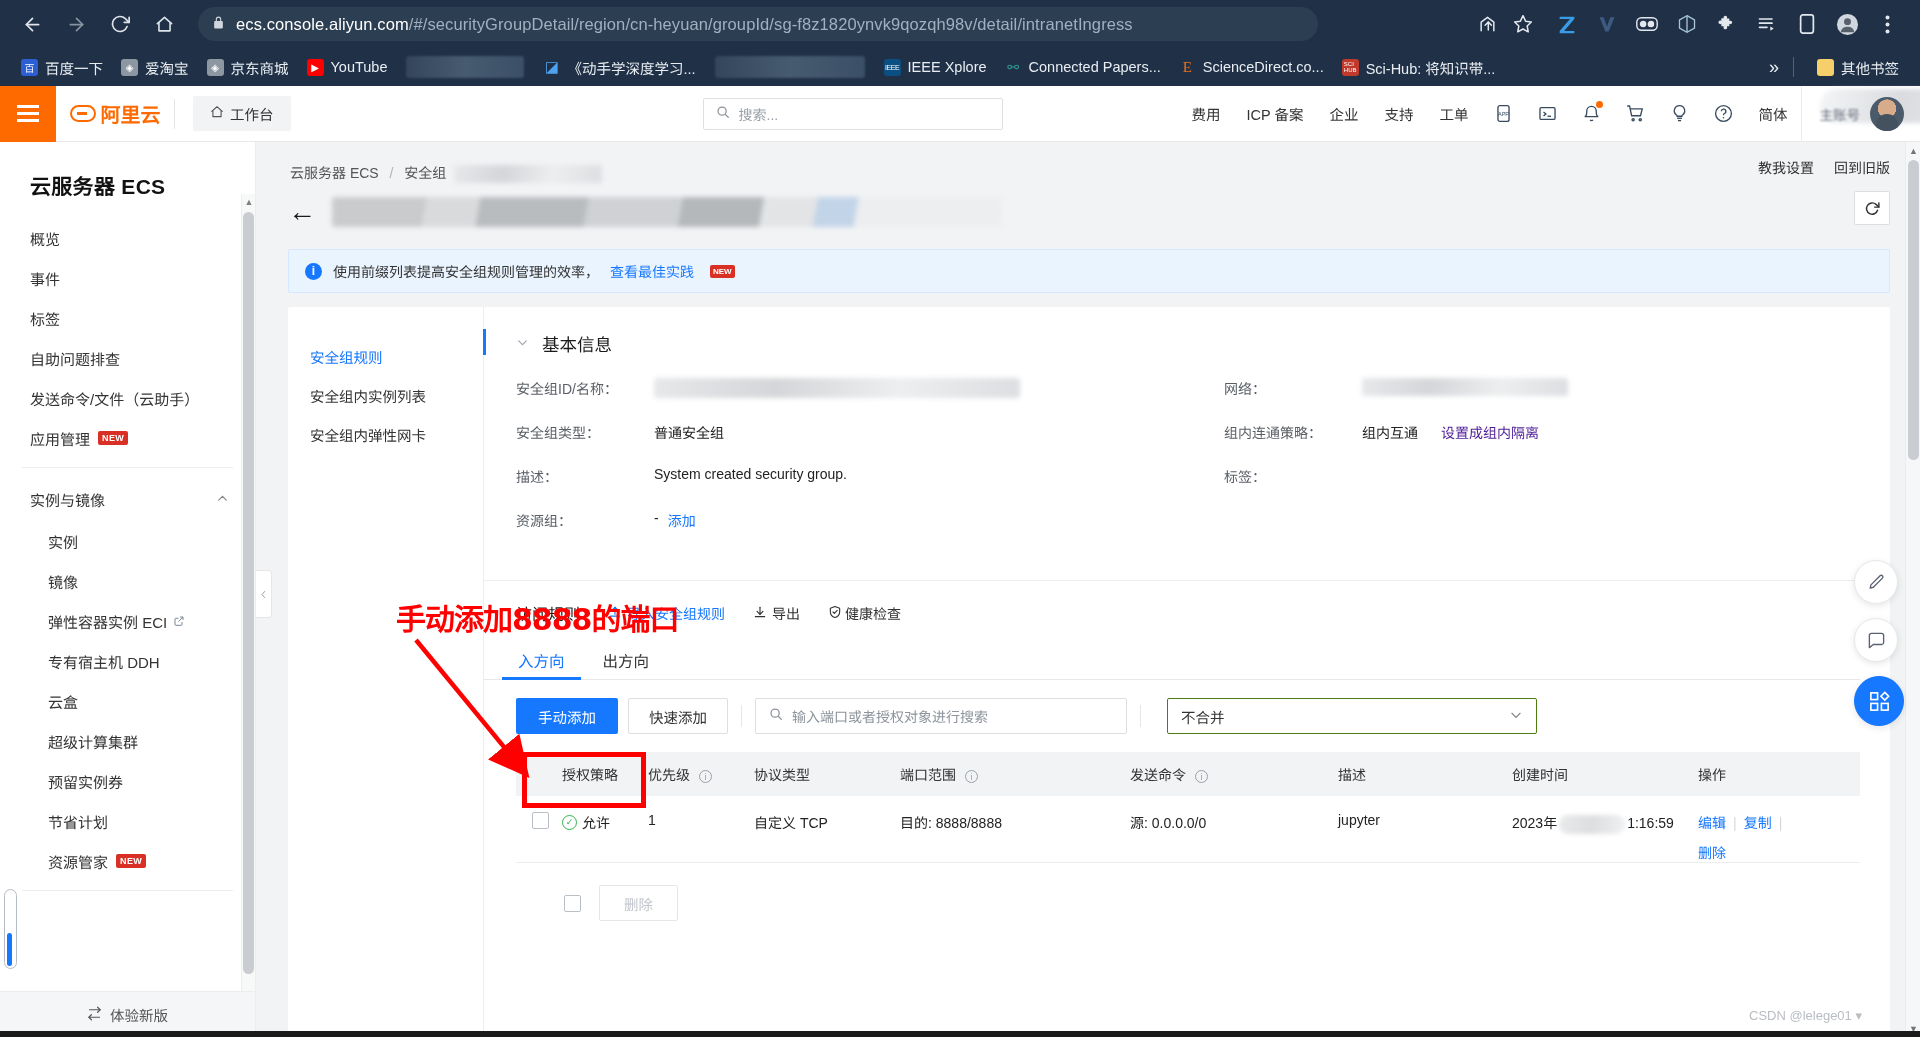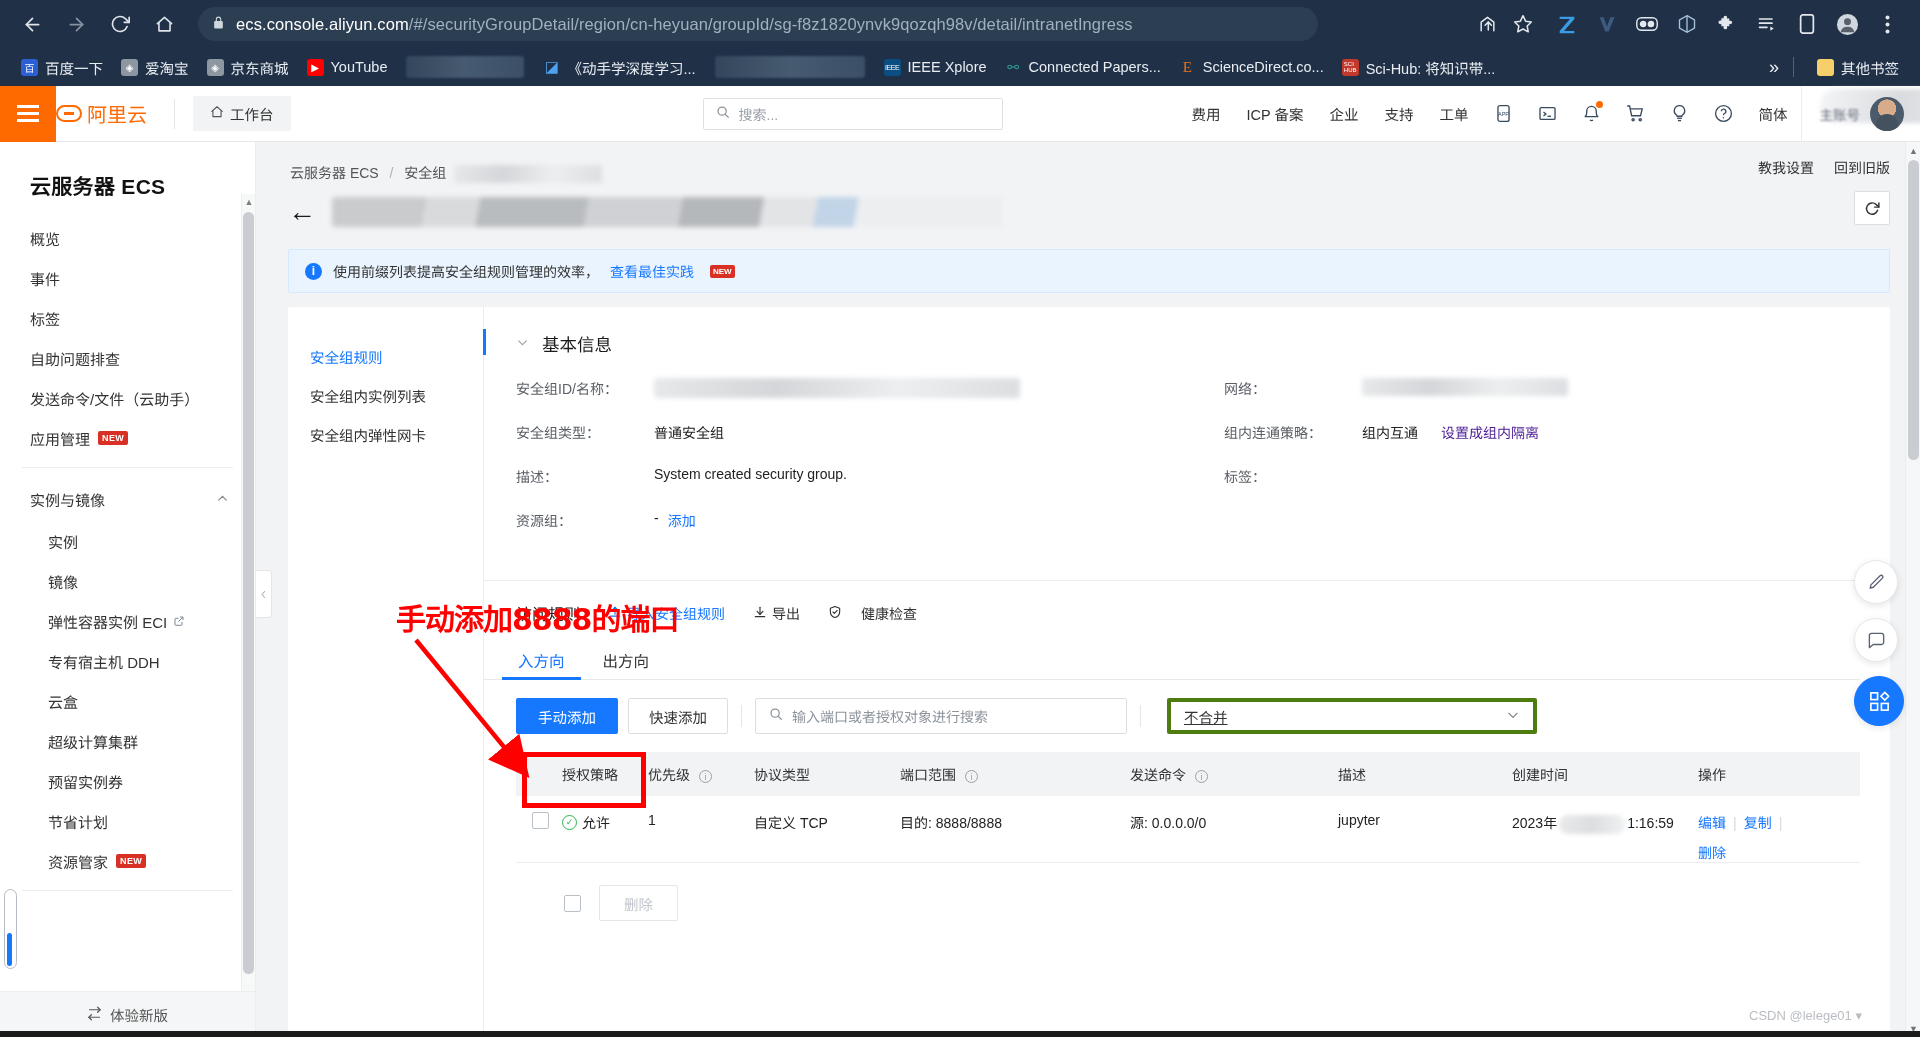--- a/index.html
+++ b/index.html
@@ -116,24 +116,24 @@
     width: 56px; height: 56px;
     background: #ff6a00;
     display: flex; align-items: center; justify-content: center;
     flex: 0 0 auto;
   }
   .hamburger i {
     display: block; width: 22px; height: 2.5px; background: #fff;
     box-shadow: 0 -7px 0 #fff, 0 7px 0 #fff;
   }
   .aly-logo {
-    width: 118px; display: flex; align-items: center; 
+    width: 118px; display: flex; align-items: center; justify-content: center;
     flex: 0 0 auto;
     color: #ff6a00;
-    font-size: 20px; font-weight: normal;
+    font-size: 20px; font-weight: bold;
     letter-spacing: 0px;
   }
   .aly-logo .logo-mark {
     display:inline-block; width: 26px; height: 17px;
     border: 2.4px solid #ff6a00; border-radius: 9px;
     margin-right: 5px; position: relative;
   }
   .aly-logo .logo-mark::after {
     content:""; position:absolute; left: 5.5px; top: 5.3px;
     width: 10px; height: 2.4px; background:#ff6a00;
@@ -451,27 +451,26 @@
   .search-box {
     width: 372px; height: 36px;
     border: 1px solid #dcdee1; border-radius: 2px;
     display: flex; align-items: center; gap: 9px;
     padding: 0 13px;
     background: #fff;
   }
   .search-box .ph { color: #8d949c; font-size: 14px; }
   .select-box {
     width: 370px; height: 36px;
-    border: 4px solid #4d7c0f; border-radius: 2px;
+    border: 1px solid #4d7c0f; border-radius: 2px;
     display: flex; align-items: center;
     padding: 0 13px;
     font-size: 14.5px; color: #333;
     margin-left: 13px;
     background: #fff;
-    text-decoration: underline;
   }
   .select-box .chev { margin-left: auto; color: #888; font-size: 12px; }
 
   
   .tbl { margin: 18px 30px 0 32px; }
   .tbl-head {
     display: flex; align-items: center;
     background: #f1f3f5;
     height: 44px;
     font-size: 14px; color: #333;
@@ -1058,21 +1057,21 @@
           <span class="act dark">
             <span>
               <svg width="14" height="14" viewBox="0 0 24 24" fill="none" stroke="currentColor" stroke-width="2" stroke-linecap="round">
                   <path d="M12 4v12"></path>
                   <polyline points="7 11 12 16 17 11"></polyline>
                   <path d="M4 20h16"></path>
                 </svg>
             </span>
             <span>导出</span>
           </span>
-          <span class="act dark" style="gap:19px">
+          <span class="act dark" style="gap:3px">
             <span>
               <svg width="14" height="14" viewBox="0 0 24 24" fill="none" stroke="currentColor" stroke-width="1.9" stroke-linecap="round" stroke-linejoin="round">
                   <path d="M12 2.5l8 3v6c0 5.3-3.4 8.6-8 10-4.6-1.4-8-4.7-8-10v-6z"></path>
                   <polyline points="8.5 12 11 14.4 15.8 9.4"></polyline>
                 </svg>
             </span>
             <span>健康检查</span>
           </span>
         </div>
 

